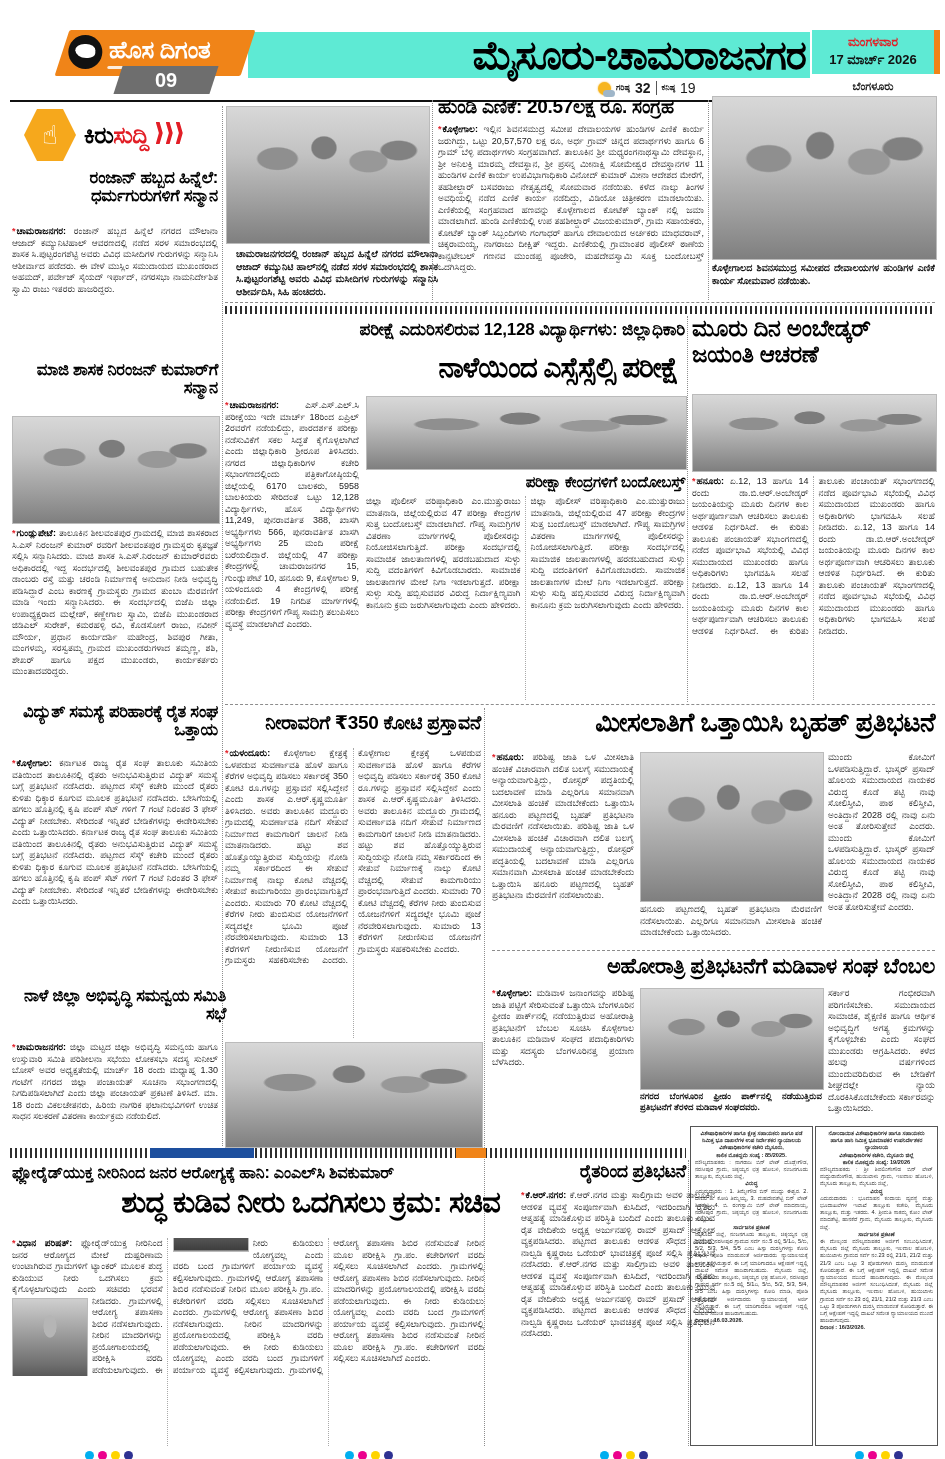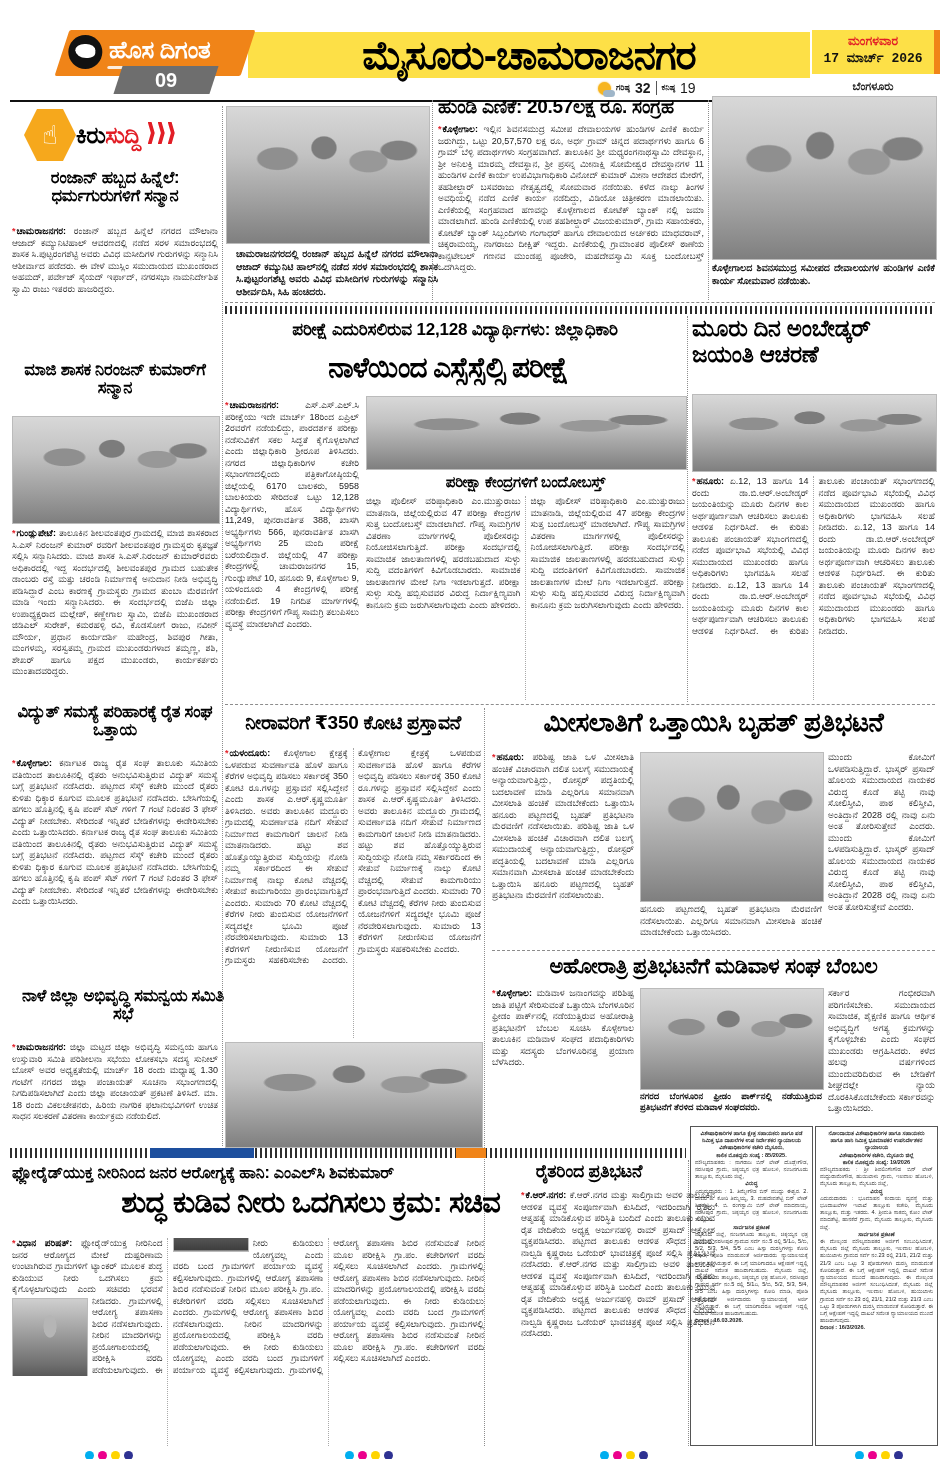--- a/index.html
+++ b/index.html
@@ -1,19 +1,19 @@
 <!DOCTYPE html>
 <html><head>
 <meta charset="utf-8">
 <style>
   html,body{margin:0;padding:0;background:#efefef;}
   #page{position:relative;width:945px;height:1459px;background:#ffffff;margin:0 auto;overflow:hidden;
         font-family:"Liberation Sans","DejaVu Sans",sans-serif;color:#1a1a1a;}
   .abs{position:absolute;}
-  .head{font-weight:bold;color:#000;text-align:center;line-height:1.12;letter-spacing:-0.3px;}
+  .head{font-weight:bold;color:#000;text-align:right;line-height:1.12;letter-spacing:-0.3px;}
   .bodytxt{font-size:9px;line-height:11.5px;text-align:justify;color:#222;overflow:hidden;}
   .tiny{font-size:5.6px;line-height:7.2px;text-align:justify;color:#222;overflow:hidden;}
   .dl{font-weight:bold;color:#000;}
   .star{color:#e21e26;font-weight:bold;margin-right:1px;}
   .cap{font-size:9.5px;font-weight:bold;line-height:12.5px;text-align:justify;color:#111;overflow:hidden;}
   .c2{column-count:2;column-gap:10px;column-rule:1px dotted #a9a9a9;}
   .c3{column-count:3;column-gap:10px;column-rule:1px dotted #a9a9a9;}
   .vdot{border-left:1px dotted #8d8d8d;width:0;}
   .hdash{border-top:1px dashed #8d8d8d;height:0;}
   .stripes{background:repeating-linear-gradient(90deg,#2e2e2e 0 2px,#ffffff 2px 5px);}
@@ -21,21 +21,21 @@
       radial-gradient(ellipse at 25% 38%, #8f8f8f 0 9%, rgba(0,0,0,0) 10%),
       radial-gradient(ellipse at 48% 30%, #7c7c7c 0 8%, rgba(0,0,0,0) 9%),
       radial-gradient(ellipse at 70% 40%, #989898 0 9%, rgba(0,0,0,0) 10%),
       radial-gradient(ellipse at 85% 32%, #818181 0 7%, rgba(0,0,0,0) 8%),
       linear-gradient(180deg,#d8d8d8 0%,#c2c2c2 35%,#9f9f9f 70%,#7f7f7f 100%);
       border:1px solid #bbb;}
   .photo-dark{background:
       radial-gradient(ellipse at 50% 30%, #b5b5b5 0 12%, rgba(0,0,0,0) 13%),
       linear-gradient(180deg,#cfcfcf 0%,#a8a8a8 30%,#6f6f6f 72%,#3d3d3d 100%);
       border:1px solid #bbb;}
-  .band-grey{background:#fde047;font-family:Liberation Mono, monospace;}
+  .band-grey{background:#5eead4;}
   .logo-skew{background:#f08418;transform:skewX(-18deg);border-radius:2px;}
   .page-skew{background:#6e6e6e;transform:skewX(-18deg);}
   .unskew{transform:skewX(18deg);}
   .chev{display:inline-block;width:7px;height:22px;background:#e21e26;margin-left:3px;
         clip-path:polygon(0 0,55% 0,100% 50%,55% 100%,0 100%,45% 50%);}
   .hex{background:#f6a81c;clip-path:polygon(25% 0,75% 0,100% 50%,75% 100%,25% 100%,0 50%);
        display:flex;align-items:center;justify-content:center;}
   .sun{width:13px;height:13px;border-radius:50%;background:#f7b520;position:relative;box-shadow:0 0 2px #f7b520;}
   .cloud{position:absolute;right:-4px;bottom:-2px;width:12px;height:7px;border-radius:6px;background:#9fb6c9;}
   .dotsq{width:9px;height:9px;border-radius:50%;display:inline-block;margin-right:4px;}
@@ -76,21 +76,21 @@
     <span style="width:1px;height:14px;background:#555;display:inline-block;"></span>
     <span style="font-size:8px;font-weight:bold;">ಕನಿಷ್ಠ</span>
     <span style="font-size:14px;font-weight:normal;">19</span>
   </div>
   <div class="abs" style="left:10px;top:100px;width:925px;height:2px;background:#111;"></div>
 
   <div class="abs" style="left:24px;top:106px;width:190px;height:58px;display:flex;align-items:center;">
     <span class="hex" style="width:52px;height:52px;">
       <span style="color:#fff;font-size:26px;font-family:'DejaVu Sans',sans-serif;">☝</span>
     </span>
-    <span style="margin-left:0;font-size:23px;font-weight:bold;letter-spacing:-0.5px;white-space:nowrap;">
+    <span style="margin-left:8px;font-size:23px;font-weight:bold;letter-spacing:-0.5px;white-space:nowrap;">
       <span style="color:#000;">ಕಿರು</span><span style="color:#e21e26;">ಸುದ್ದಿ</span>
     </span>
     <span style="margin-left:4px;"><span class="chev"></span><span class="chev"></span><span class="chev"></span></span>
   </div>
 
   <div class="abs head" style="left:12px;top:168px;width:206px;font-size:16.5px;">ರಂಜಾನ್ ಹಬ್ಬದ ಹಿನ್ನೆಲೆ: ಧರ್ಮಗುರುಗಳಿಗೆ ಸನ್ಮಾನ</div>
   <div class="abs bodytxt" style="left:12px;top:226px;width:206px;height:128px;">
     <span class="star">*</span><span class="dl">ಚಾಮರಾಜನಗರ:</span>
     <span>ರಂಜಾನ್ ಹಬ್ಬದ ಹಿನ್ನೆಲೆ ನಗರದ ಮೌಲಾನಾ ಆಜಾದ್ ಕಮ್ಯುನಿಟಿಹಾಲ್ ಆವರಣದಲ್ಲಿ ನಡೆದ ಸರಳ ಸಮಾರಂಭದಲ್ಲಿ ಶಾಸಕ ಸಿ.ಪುಟ್ಟರಂಗಶೆಟ್ಟಿ ಅವರು ವಿವಿಧ ಮಸೀದಿಗಳ ಗುರುಗಳನ್ನು ಸನ್ಮಾನಿಸಿ ಆಶೀರ್ವಾದ ಪಡೆದರು. ಈ ವೇಳೆ ಮುಸ್ಲಿಂ ಸಮುದಾಯದ ಮುಖಂಡರಾದ ಅಹಮದ್, ಪರ್ವೇಜ್ ಸೈಯದ್ ಇರ್ಫಾದ್, ನಗರಸಭಾ ನಾಮನಿರ್ದೇಶಿತ ಸ್ವಾಮಿ ರಾಜು ಇತರರು ಹಾಜರಿದ್ದರು.</span>
   </div>

